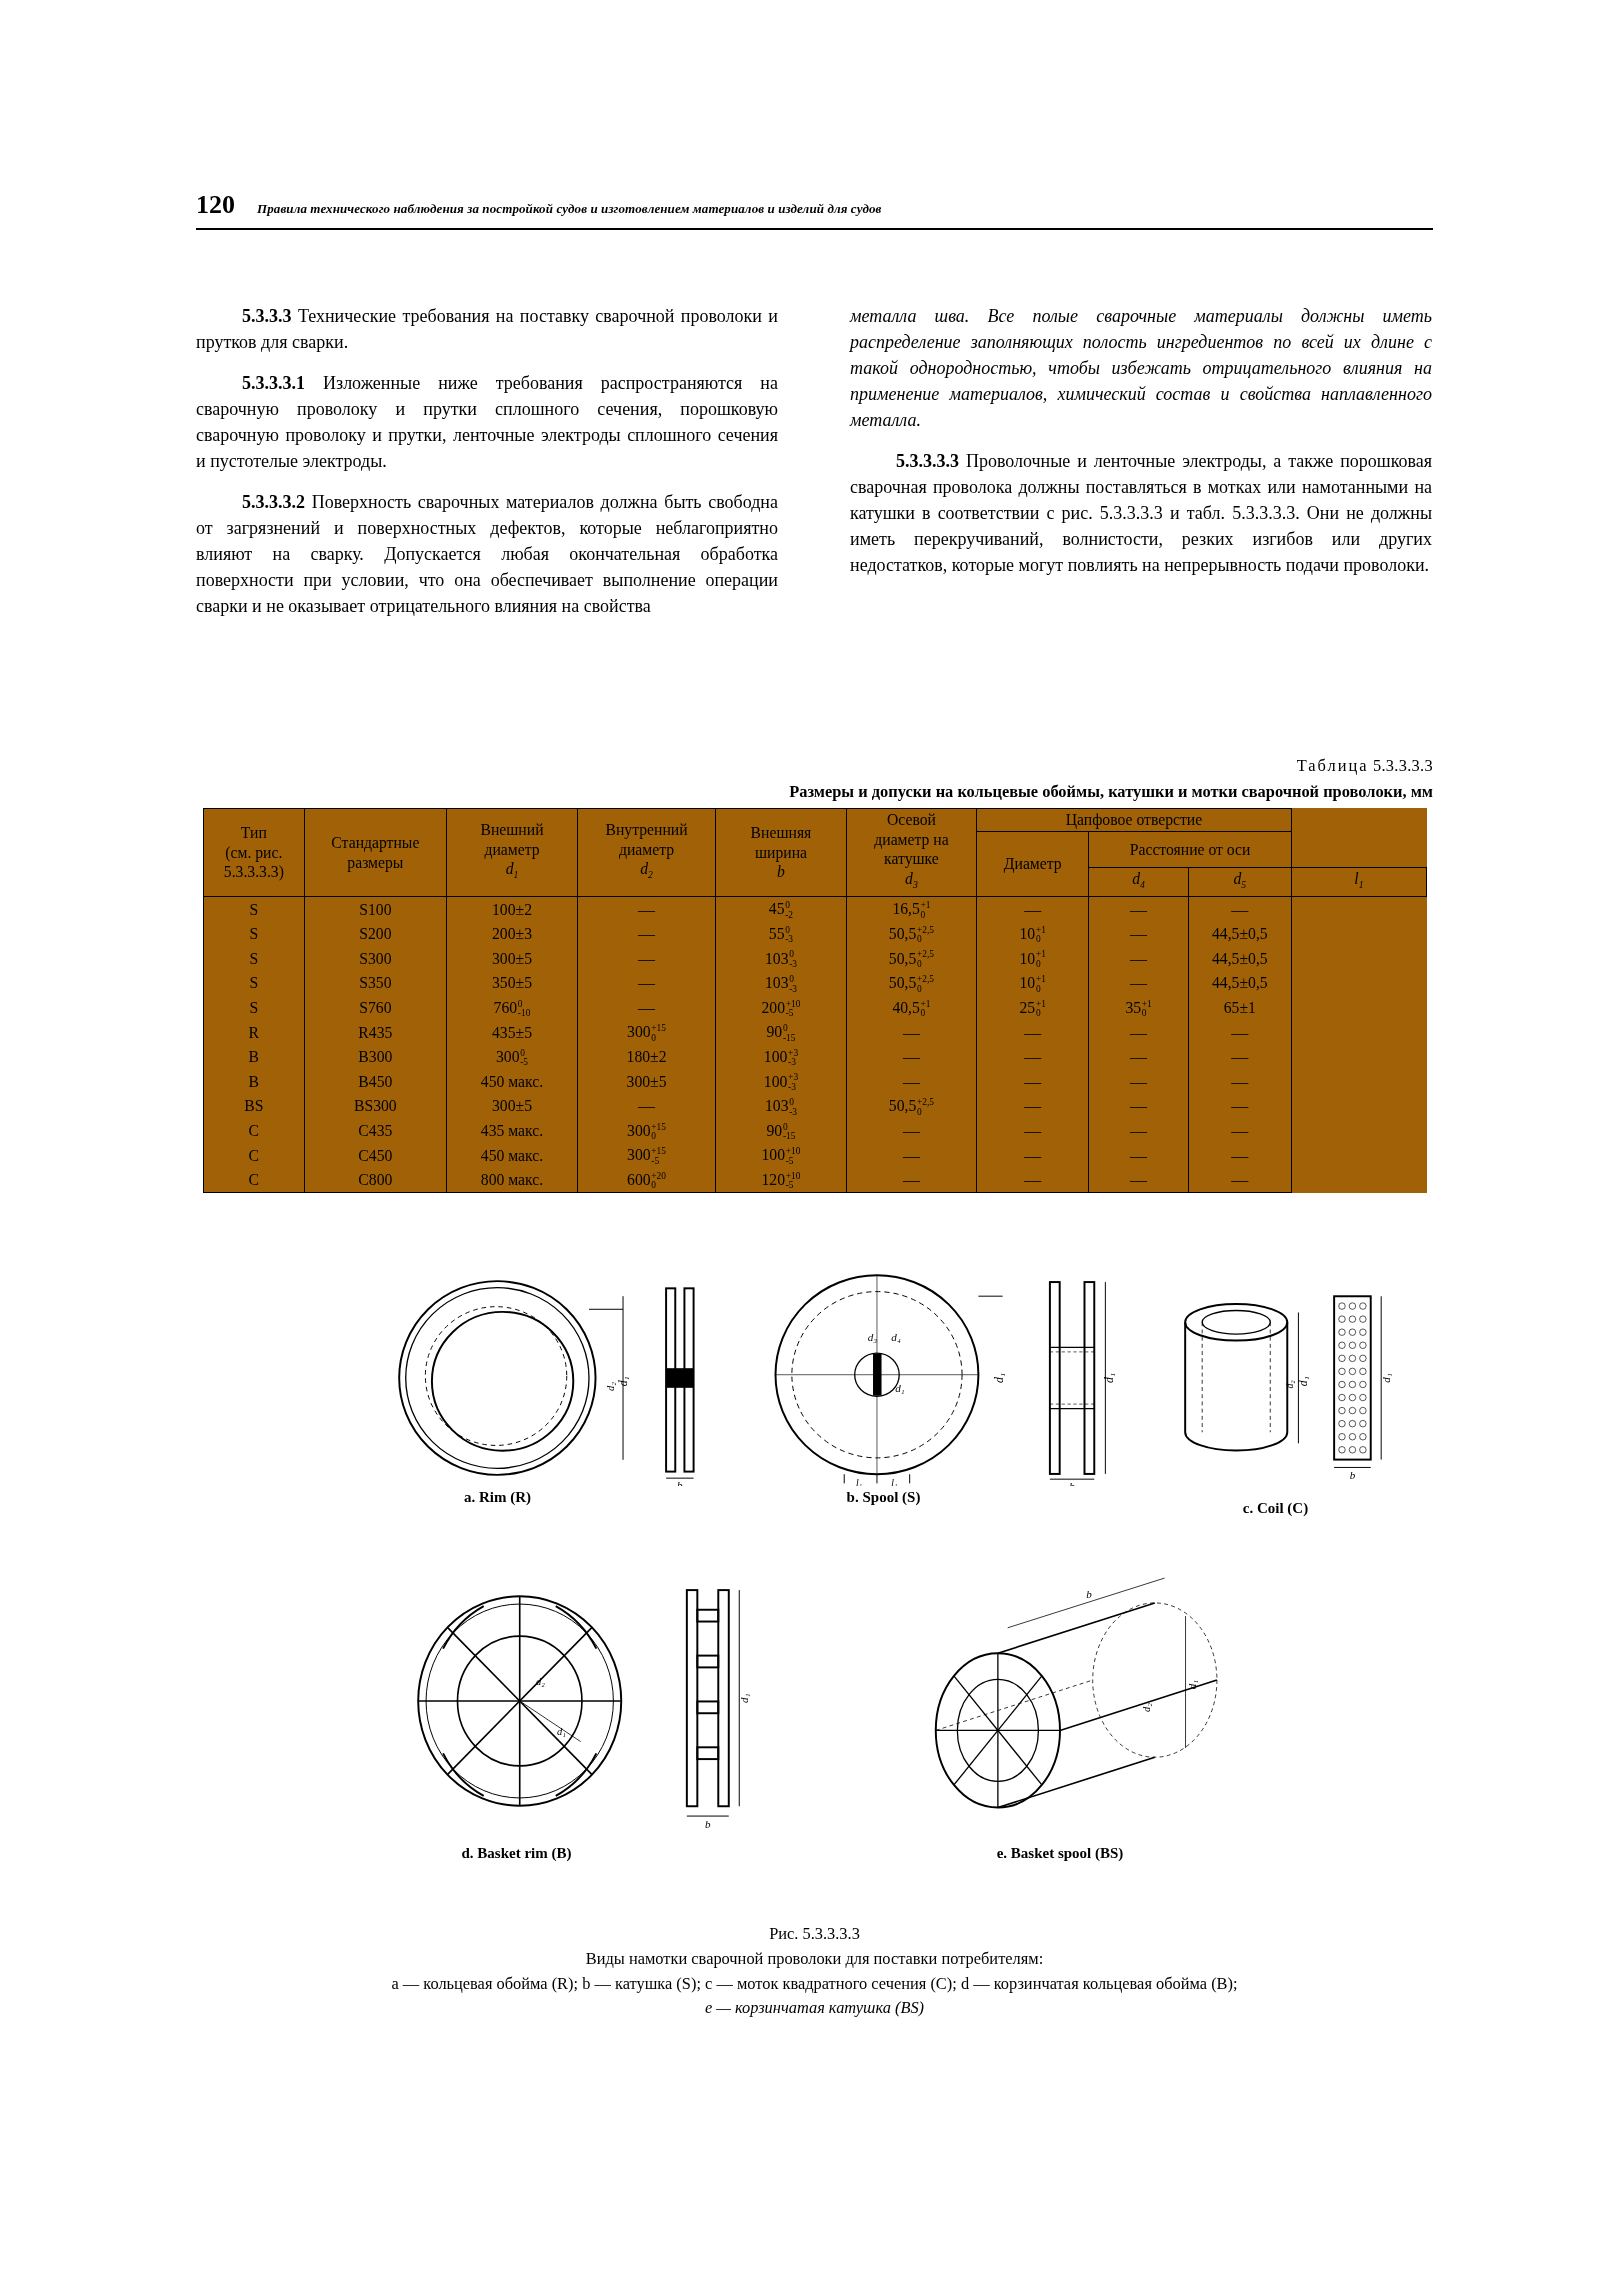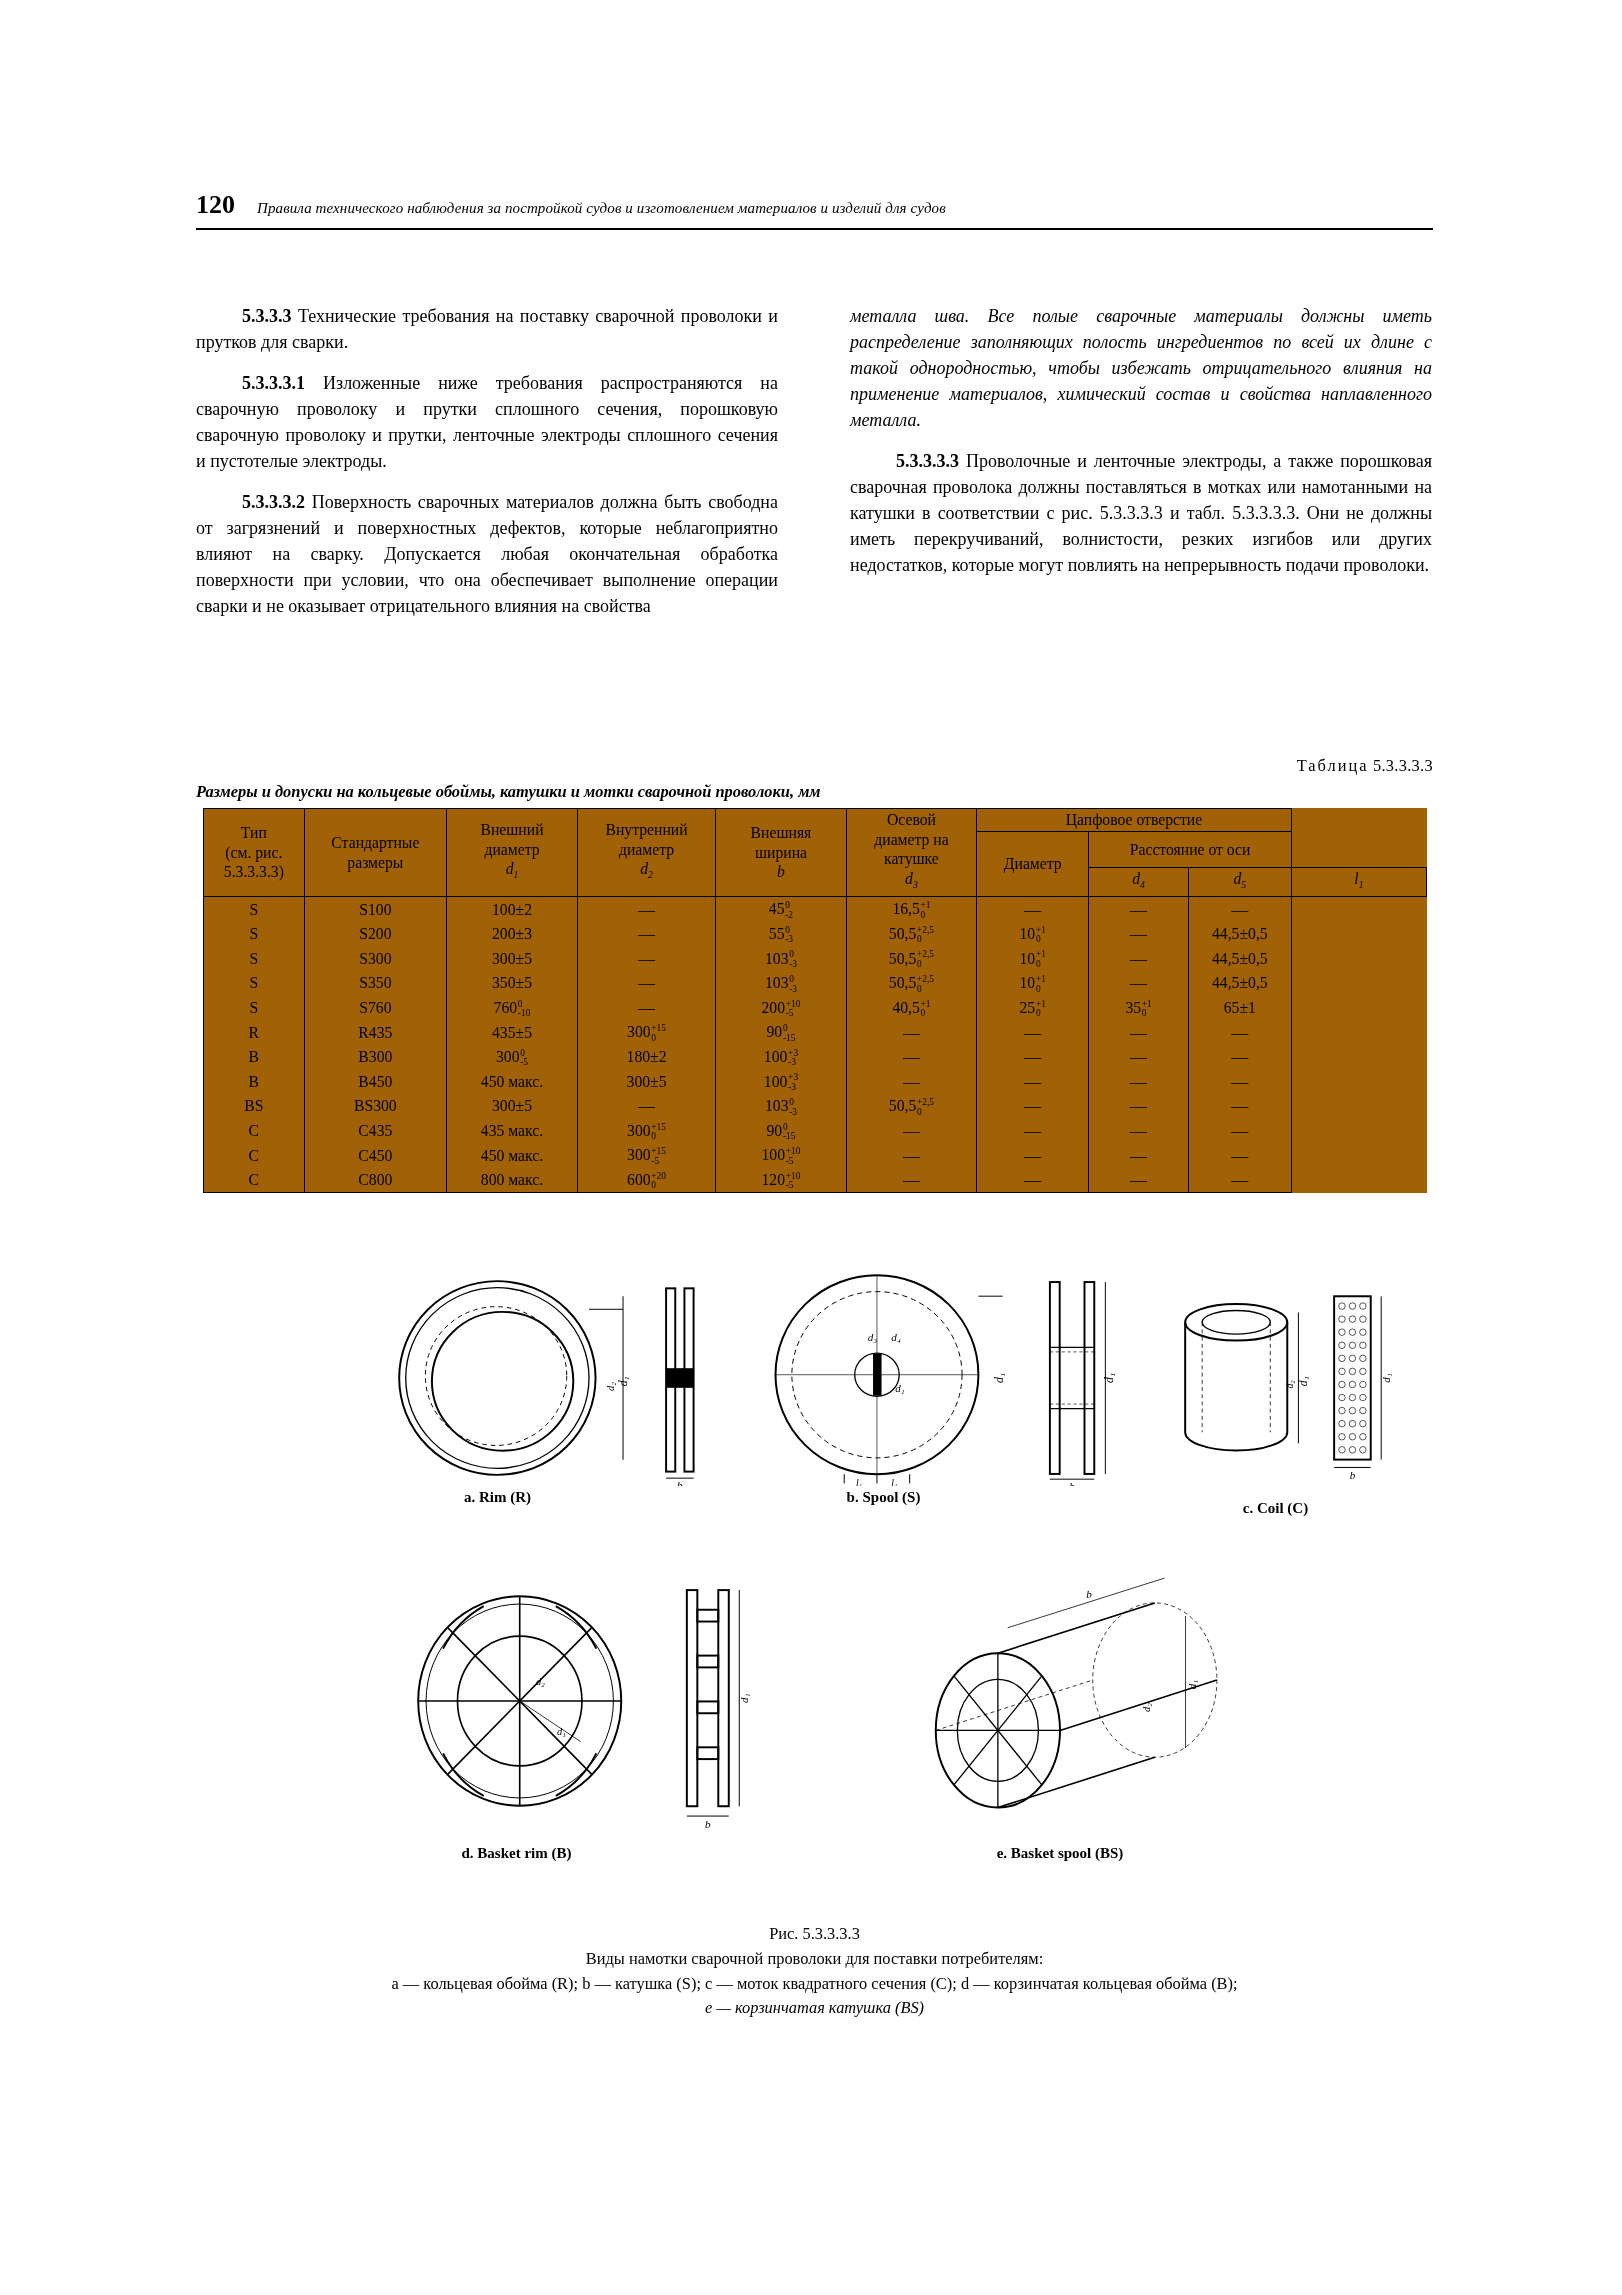--- a/index.html
+++ b/index.html
@@ -22,21 +22,21 @@
     position:absolute;
     left:196px; top:190px; width:1237px;
     display:flex; align-items:baseline;
   }
   .header .pagenum {
     font-size:26px; font-weight:bold;
     font-family:"Liberation Serif", serif;
     margin-right:22px;
   }
   .header .htitle {
-    font-size:15px; font-style:italic; font-weight:normal;
+    font-size:13px; font-style:italic; font-weight:bold;
     letter-spacing:0.1px;
     white-space:nowrap;
   }
   .header-rule {
     position:absolute;
     left:196px; top:228px; width:1237px; height:2px;
     background:#000;
   }
   
   .cols {
@@ -57,21 +57,21 @@
   .col p.noind { text-indent:0;font-style:italic; }
   .num { font-weight:bold; }
   
   .tbl-caption {
     position:absolute; left:196px; top:756px; width:1237px;
     text-align:right; font-size:16.4px; letter-spacing:0.3px;
   }
   .tbl-caption .spaced { letter-spacing:2px; }
   .tbl-title {
     position:absolute; left:196px; top:782px; width:1237px;
-    text-align:left; font-size:16.4px; font-weight:bold;font-style:italic;
+    text-align:right; font-size:16.4px; font-weight:bold;
   }
   table.dims {
     position:absolute;
     left:203px; top:808px;
     width:1224px;
     border-collapse:collapse;
     font-size:15.7px;
     background:#a16207;
   }
   table.dims th, table.dims td {

